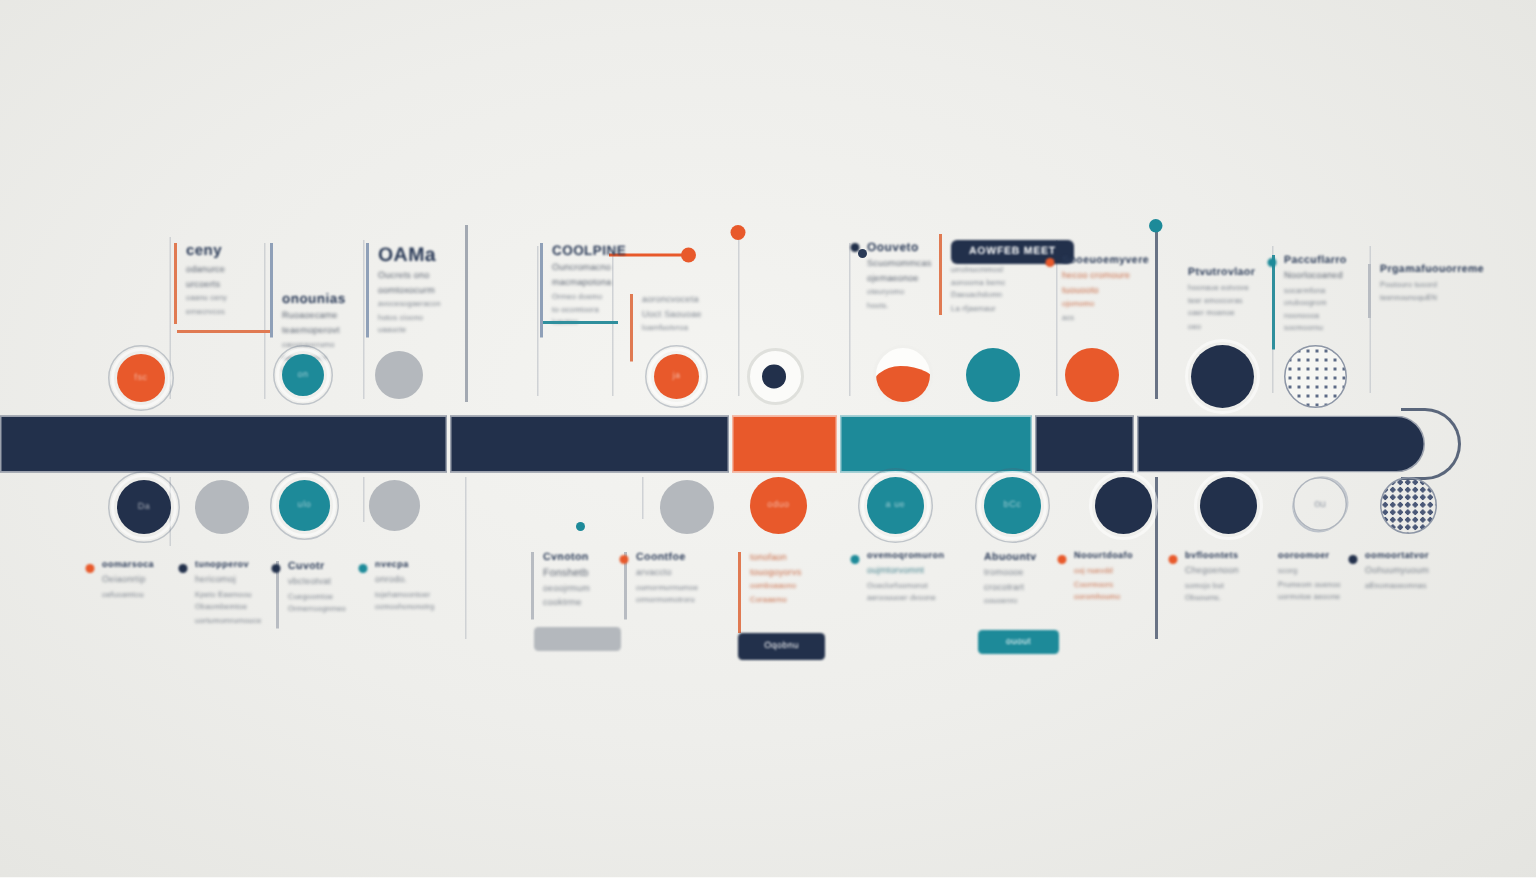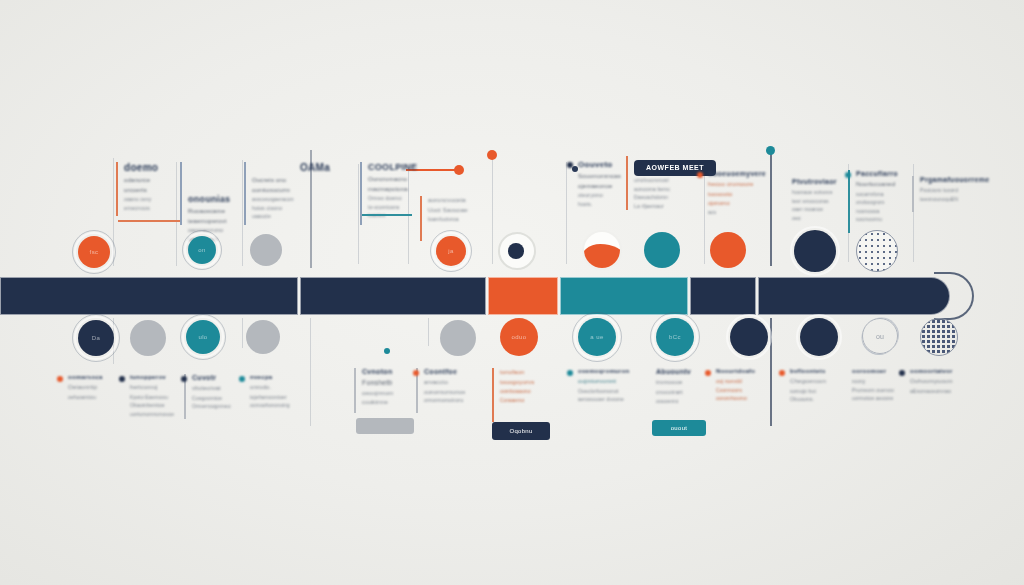--- a/index.html
+++ b/index.html
@@ -256,39 +256,39 @@
   <div id="pins-layer">
       <div class="pin horiz" style="left: 406px; top: 165px;">
         <div class="stem" style="background: rgb(232, 89, 43); width: 52px; height: 2px;"></div>
         <div class="head" style="background: rgb(232, 89, 43); left: 48px;"></div>
       </div>
     </div>
 
   <div id="topblocks-layer">
       <div class="block" style="left: 124px; top: 162px; width: 48px;">
         <div class="accent-rule orange" style="height: 54px;"></div>
-        <div class="bhead" style="font-size: 10px; position: relative; margin-bottom: 3px;">doemo</div>
+        <div class="bhead" style="font-size: 10px; position: relative; margin-bottom: 3px;">ceny</div>
         <div class="bline" style="font-size: 6px; line-height: 9.5px;">odanurce</div>
         <div class="bline" style="font-size: 6px; line-height: 9.5px;">urcoerts</div>
         <div class="bline dim" style="font-size: 5px; line-height: 8.5px;">oaanu ceny</div>
         <div class="bline dim" style="font-size: 5px; line-height: 8.5px;">ernecrvcos</div>
         <div class="underline orange" style="width: 62px; top: 58px; left: -6px;"></div>
       </div>
       <div class="block" style="left: 188px; top: 162px; width: 52px;">
         <div class="accent-rule " style="height: 63px;"></div>
         <div class="bhead" style="font-size: 9px; position: relative; margin-bottom: 3px; margin-top: 32px;">onounias</div>
         <div class="bline" style="font-size: 6px; line-height: 9.5px;">Ruoaoecame</div>
         <div class="bline" style="font-size: 6px; line-height: 9.5px;">teaemoperovt</div>
         <div class="bline dim" style="font-size: 5px; line-height: 8.5px;">oaoonaocrumo</div>
         <div class="bline dim" style="font-size: 5px; line-height: 8.5px;">aaeopamoru</div>
         <div class="bline dim" style="font-size: 5px; line-height: 8.5px;">uroatus</div>
       </div>
       <div class="block" style="left: 252px; top: 162px; width: 58px;">
         <div class="accent-rule " style="height: 63px;"></div>
-        <div class="bhead" style="font-size: 10px; position: relative; margin-bottom: 3px; margin-left: 48px;">OAMa</div>
+        <div class="bhead" style="font-size: 13px; position: relative; margin-bottom: 3px;">OAMa</div>
         <div class="bline" style="font-size: 6px; line-height: 9.5px;">Oucrets ono</div>
         <div class="bline" style="font-size: 6px; line-height: 9.5px;">oomtoxocurm</div>
         <div class="bline dim" style="font-size: 5px; line-height: 8.5px;">avocesogaeracon</div>
         <div class="bline dim" style="font-size: 5px; line-height: 8.5px;">hotos cioono</div>
         <div class="bline dim" style="font-size: 5px; line-height: 8.5px;">uaaucte</div>
       </div>
       <div class="block" style="left: 368px; top: 162px; width: 52px;">
         <div class="accent-rule " style="height: 63px;"></div>
         <div class="bhead" style="font-size: 9px; position: relative; margin-bottom: 3px;">COOLPINE</div>
         <div class="bline" style="font-size: 6px; line-height: 9.5px;">Ouncromacno</div>

